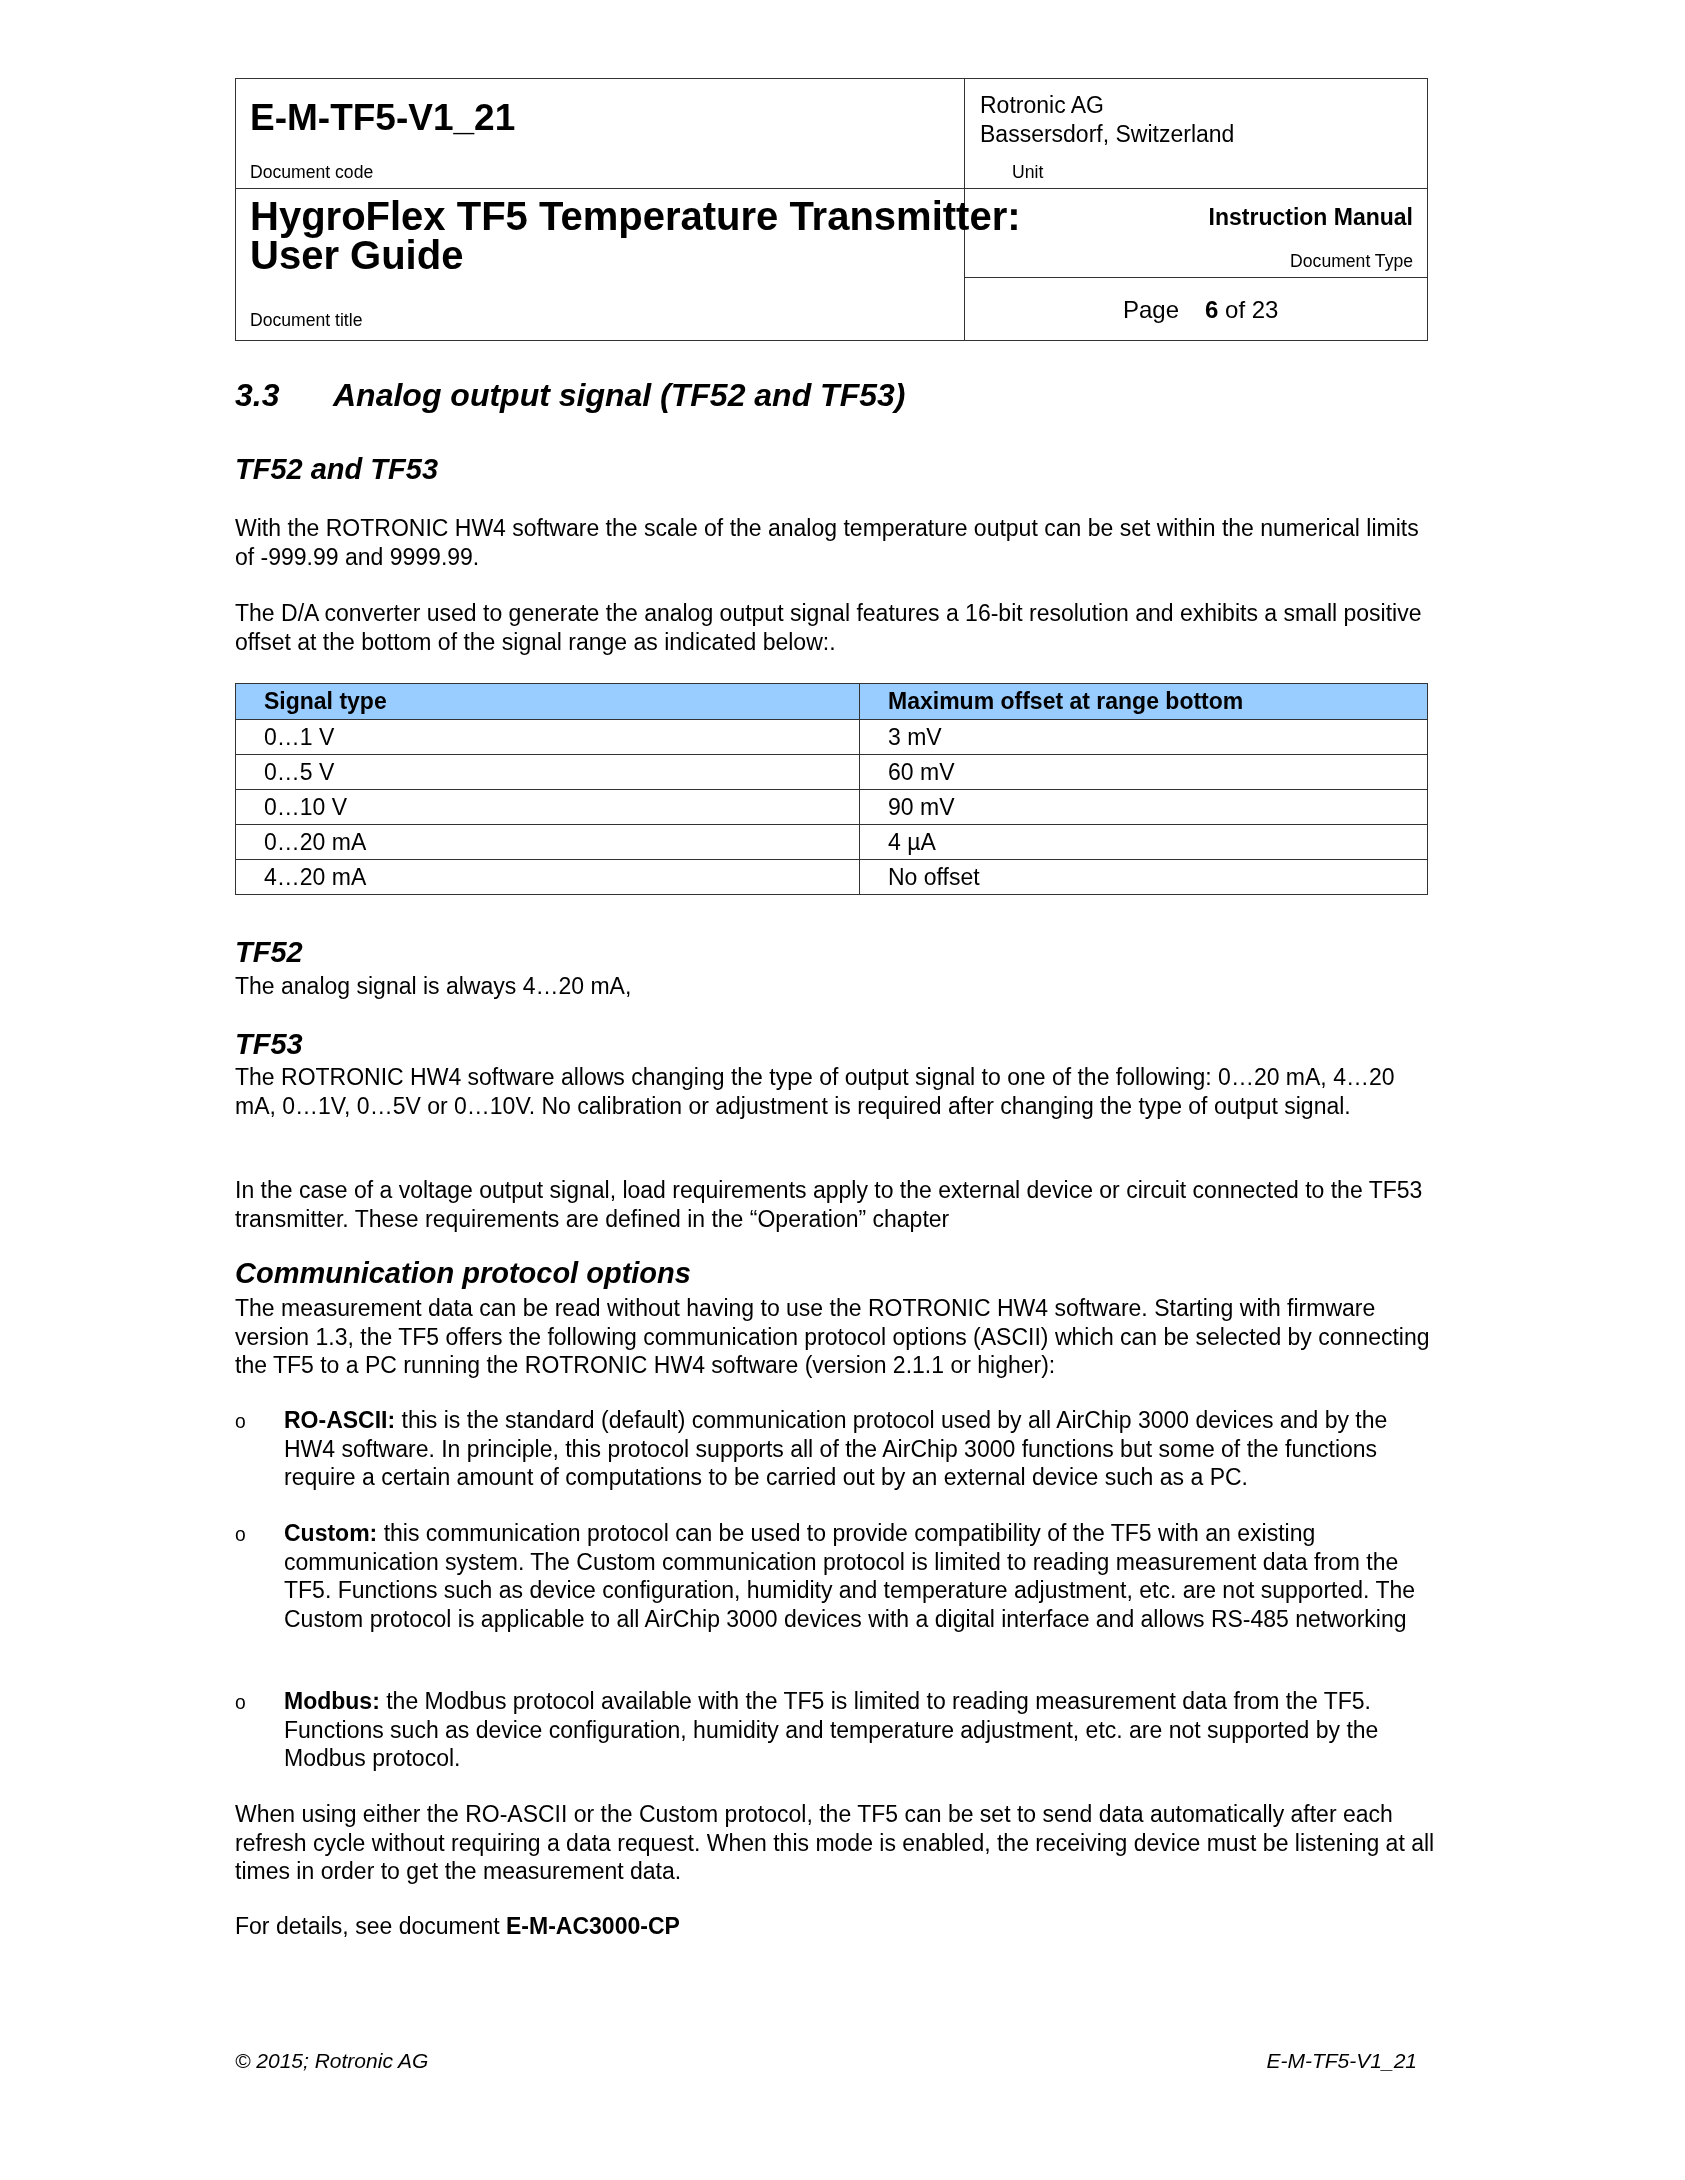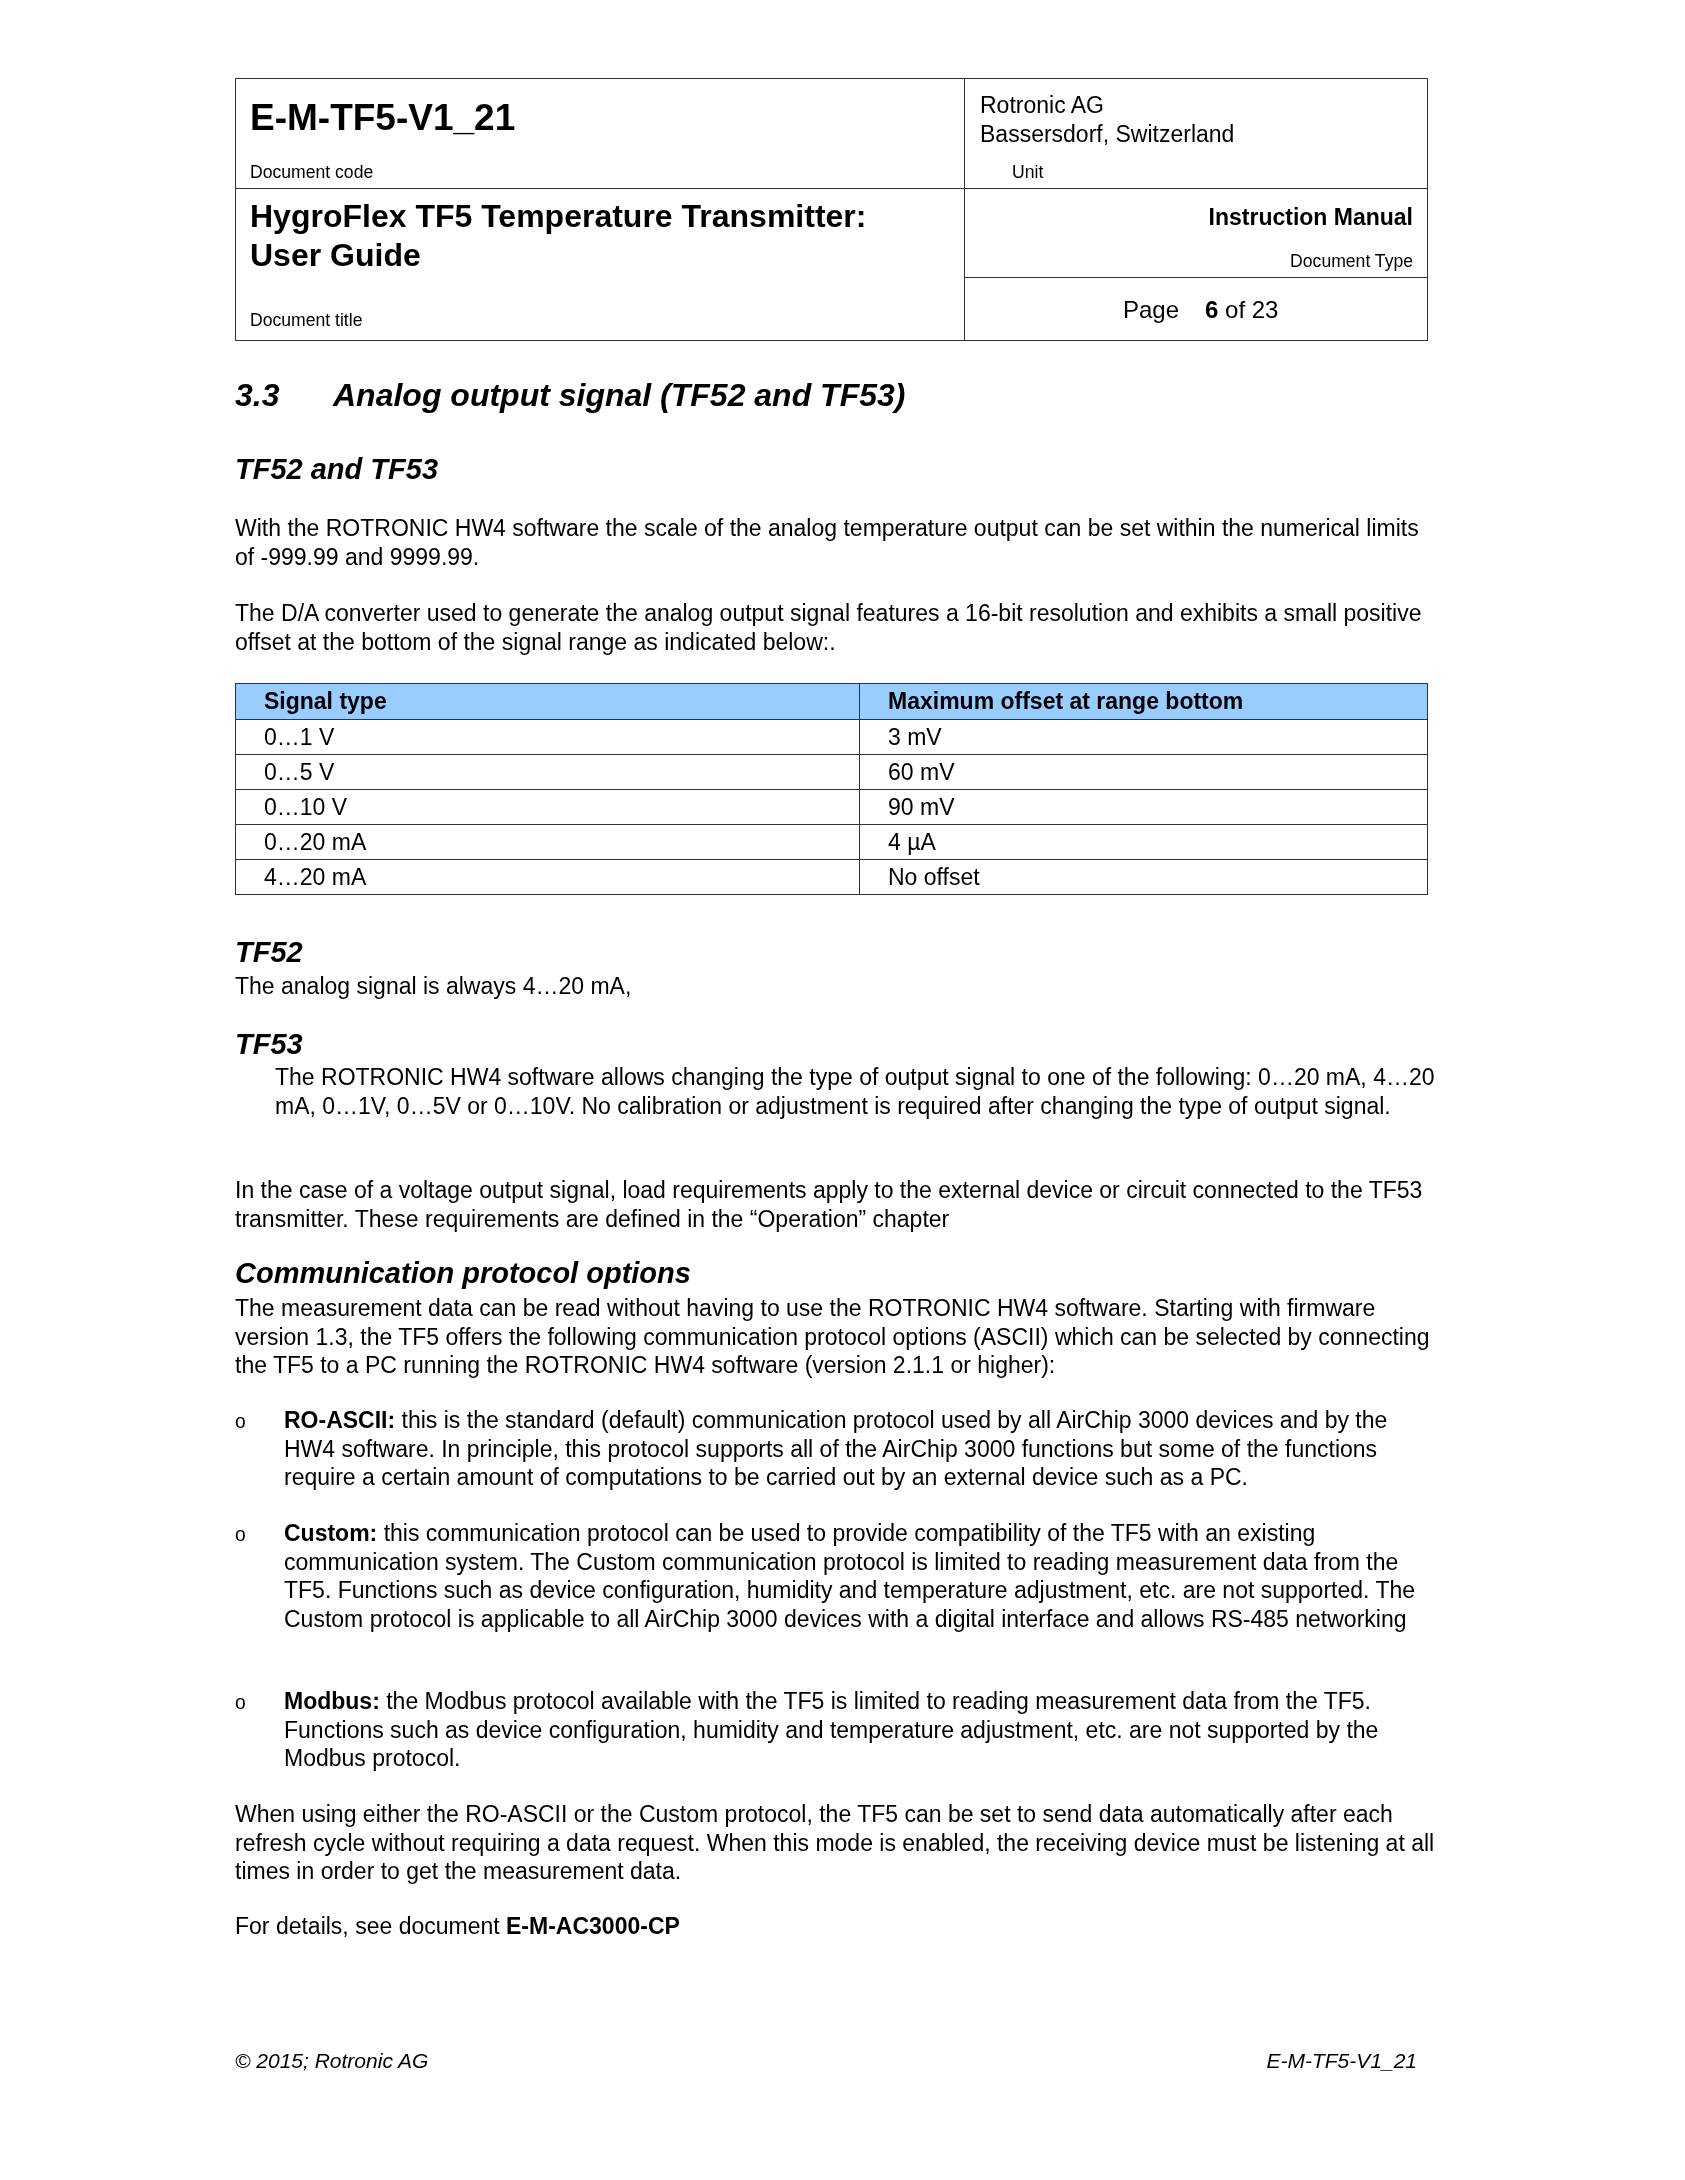--- a/index.html
+++ b/index.html
@@ -5,21 +5,21 @@
   html, body { margin:0; padding:0; background:#ffffff; }
   body { width:1685px; height:2180px; position:relative; font-family:"Liberation Sans", sans-serif; color:#000; overflow:hidden; }
   
   .hdr { position:absolute; left:235px; top:78px; width:1193px; height:263px; border:1.8px solid #333; box-sizing:border-box; }
   .hdr .vline { position:absolute; left:728px; top:0; bottom:0; border-left:1.3px solid #333; }
   .hdr .hline1 { position:absolute; left:0; right:0; top:109px; border-top:1.8px solid #333; }
   .hdr .hline2 { position:absolute; left:728px; right:0; top:198px; border-top:1.8px solid #333; }
   .doc-code { position:absolute; left:14px; top:17.6px; font-size:37px; font-weight:bold; }
   .small-label { font-size:17.6px; position:absolute; }
   .unit-text { position:absolute; left:744px; top:12.3px; font-size:23px; line-height:29px; }
-  .doc-title { position:absolute; left:14px; top:118px; font-size:32px; font-weight:bold; line-height:39px; }
+  .doc-title { position:absolute; left:14px; top:118px; font-size:40px; font-weight:bold; line-height:39px; }
   .doc-type { position:absolute; right:14px; top:125px; font-size:23px; font-weight:bold; }
   .page-info { position:absolute; left:887px; top:217px; font-size:24px; }
   .page-info b { margin-left:19.3px; }
   h2.section { position:absolute; left:235px; top:377px; margin:0; font-size:32px; font-weight:bold;font-style:italic; }
   h2.section .num { display:inline-block; width:98px; }
   .sub-i { font-style:italic; font-weight:bold; margin:0; position:absolute; left:235px; font-size:29px; }
   .para { position:absolute; left:235px; width:1203px; font-size:23px; line-height:28.5px; margin:0; }
   
   table.sig { position:absolute; left:235px; top:683px; width:1193px; border-collapse:collapse; font-size:23px; }
   table.sig th, table.sig td { border:1.8px solid #333; text-align:left; padding:0 28px; height:34px; font-weight:normal; }
@@ -103,21 +103,21 @@
       <td>4…20 mA</td>
       <td>No offset</td>
     </tr>
   </tbody>
 </table>
 
 <h3 class="sub-i" style="top:936px;">TF52</h3>
 <p class="para" style="top:972px;">The analog signal is always 4…20 mA,</p>
 
 <h3 class="sub-i" style="top:1028px;">TF53</h3>
-<p class="para" style="top:1063px;margin-left:40px;">The ROTRONIC HW4 software allows changing the type of output signal to one of the following: 0…20 mA, 4…20 mA, 0…1V, 0…5V or 0…10V.  No calibration or adjustment is required after changing the type of output signal.</p>
+<p class="para" style="top:1063px;">The ROTRONIC HW4 software allows changing the type of output signal to one of the following: 0…20 mA, 4…20 mA, 0…1V, 0…5V or 0…10V.  No calibration or adjustment is required after changing the type of output signal.</p>
 <p class="para" style="top:1176px;">In the case of a voltage output signal, load requirements apply to the external device or circuit connected to the TF53 transmitter. These requirements are defined in the “Operation” chapter</p>
 
 <h3 class="sub-i" style="top:1257px;">Communication protocol options</h3>
 <p class="para" style="top:1294px;">The measurement data can be read without having to use the ROTRONIC HW4 software. Starting with firmware version 1.3, the TF5 offers the following communication protocol options (ASCII) which can be selected by connecting the TF5 to a PC running the ROTRONIC HW4 software (version 2.1.1 or higher):</p>
 
 <div class="bullet" style="top:1406px;">
   <span class="mark">o</span>
   <span class="txt"><b>RO-ASCII:</b><span> this is the standard (default) communication protocol used by all AirChip 3000 devices and by the HW4 software. In principle, this protocol supports all of the AirChip 3000 functions but some of the functions require a certain amount of computations to be carried out by an external device such as a PC.</span></span>
 </div>
 

